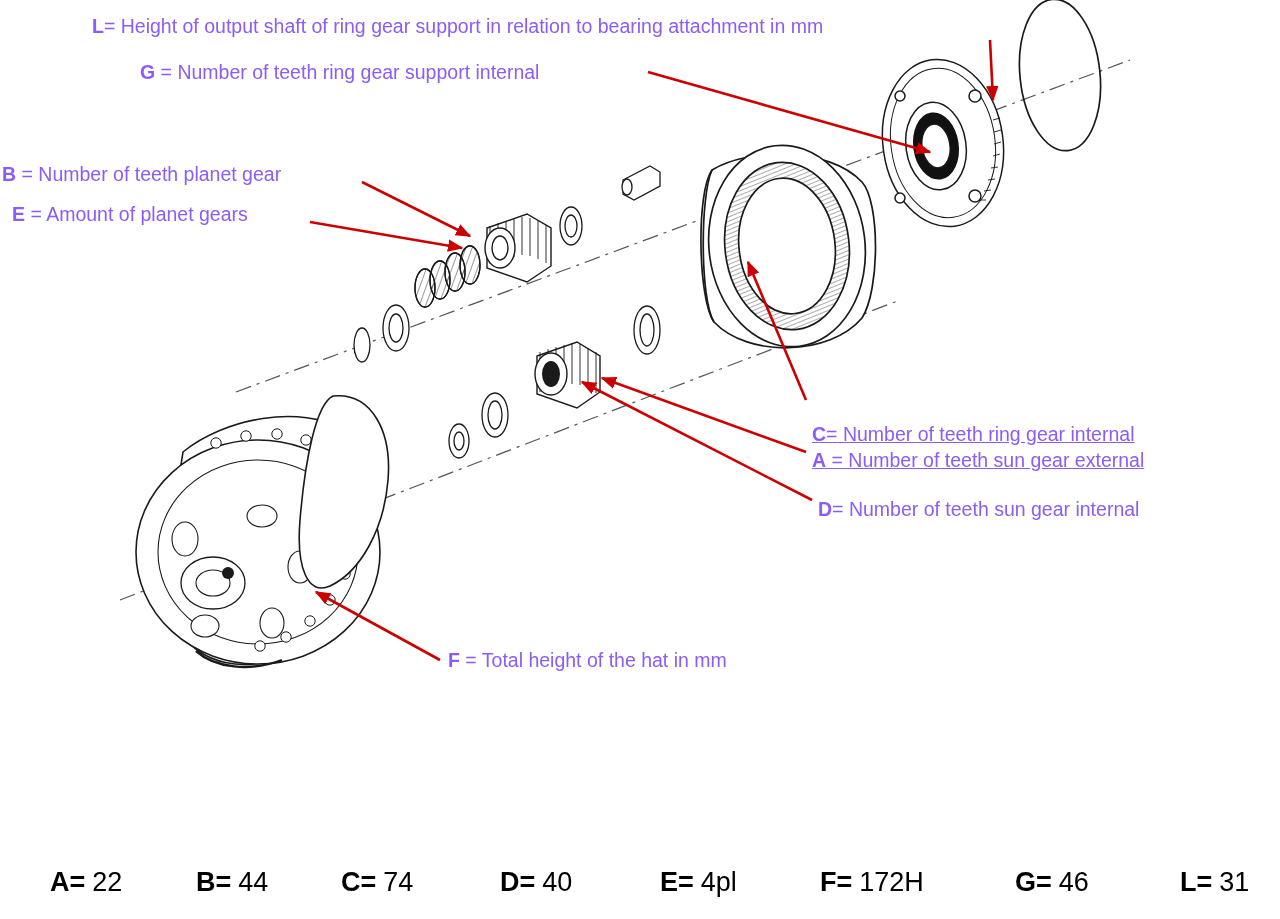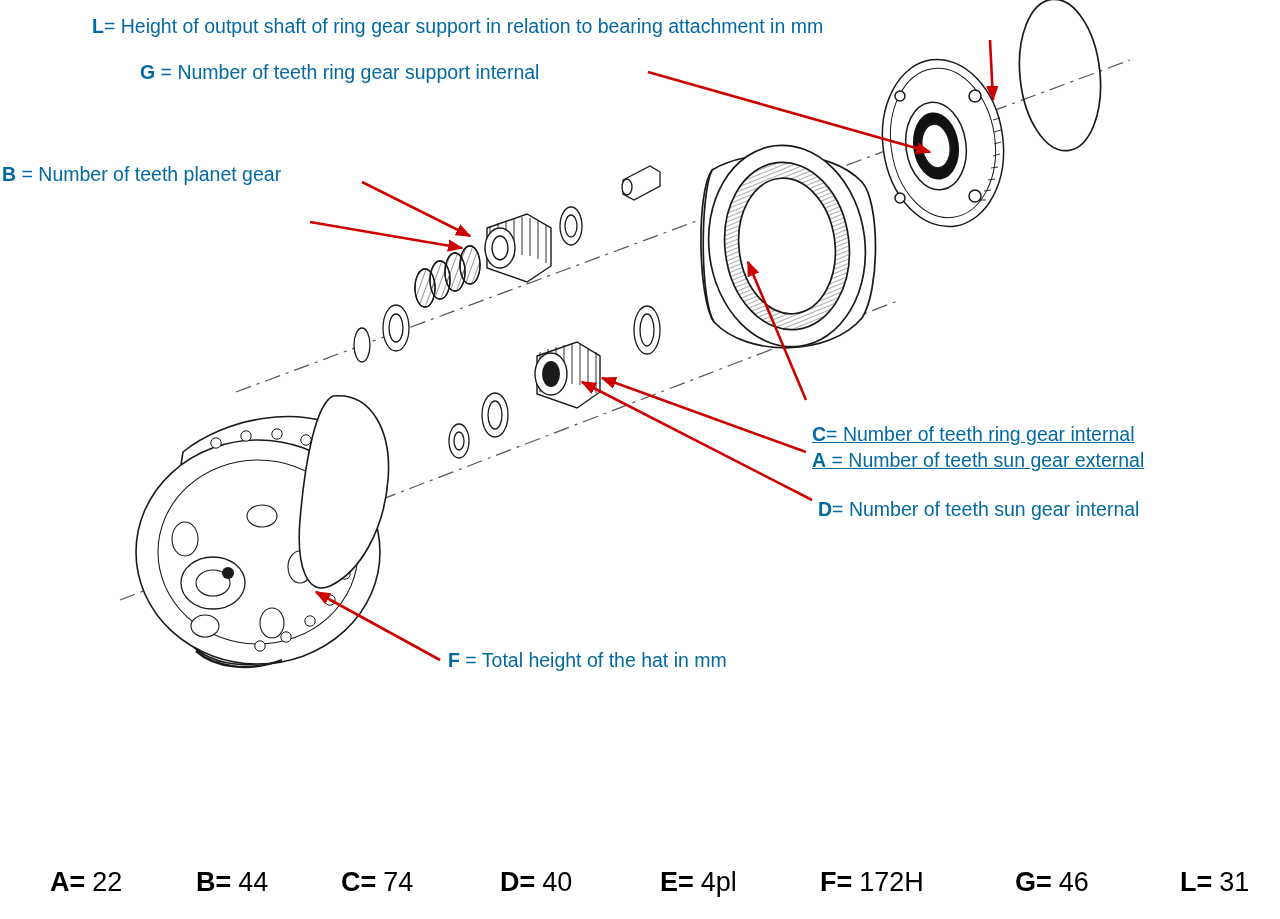--- a/index.html
+++ b/index.html
@@ -25,21 +25,21 @@
     left: 0;
     top: 0;
     width: 1280px;
     height: 919px;
   }
   .callout {
     position: absolute;
     font-size: 19.5px;
     line-height: 24px;
     white-space: nowrap;
-    color: #0369a1;
+    color: #8b5cf6;
   }
   .callout .key {
     font-weight: bold;
   }
   .values-row {
     position: absolute;
     left: 0;
     top: 852px;
     width: 1280px;
     height: 60px;
@@ -243,20 +243,23 @@
   </div>
 
   <div class="callout" style="left:140px; top:60px;">
     <span class="key">G</span><span> =</span><span> Number of teeth ring gear support internal</span>
   </div>
 
   <div class="callout" style="left:2px; top:162px;">
     <span class="key">B</span><span> =</span><span> Number of teeth planet gear</span>
   </div>
 
+  <div class="callout" style="left:12px; top:202px;">
+    <span class="key">E</span><span> =</span><span> Amount of planet gears</span>
+  </div>
 
   <div class="callout" style="left:812px; top:422px;text-decoration:underline;">
     <span class="key">C</span><span>=</span><span> Number of teeth ring gear internal</span>
   </div>
 
   <div class="callout" style="left:812px; top:448px;text-decoration:underline;">
     <span class="key">A</span><span> =</span><span> Number of teeth sun gear external</span>
   </div>
 
   <div class="callout" style="left:448px; top:648px;">

